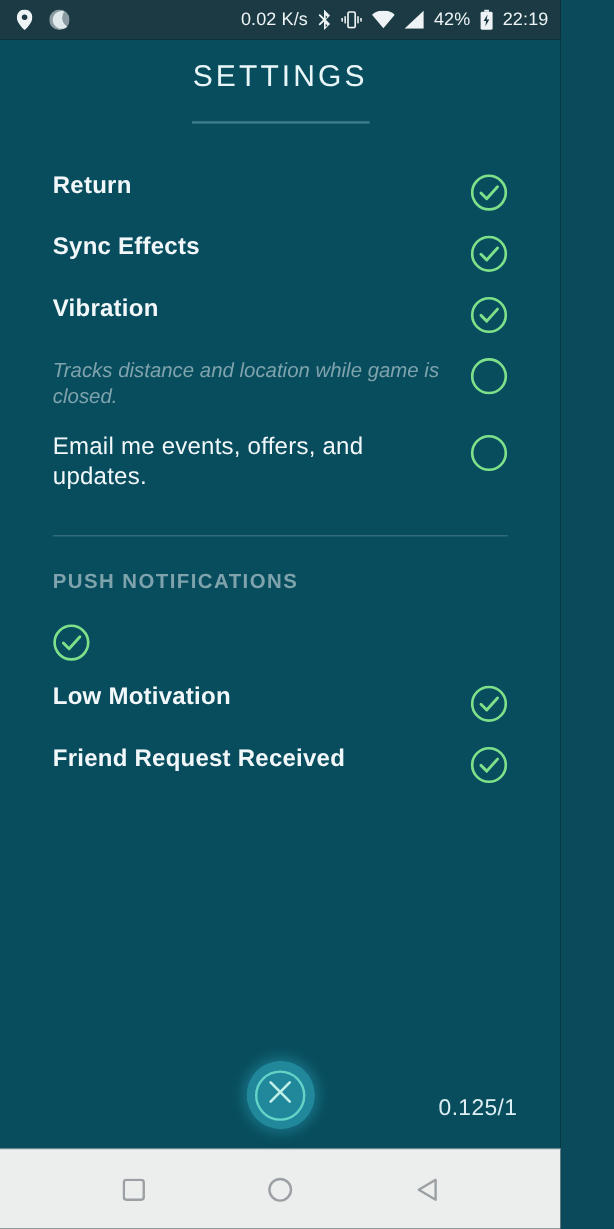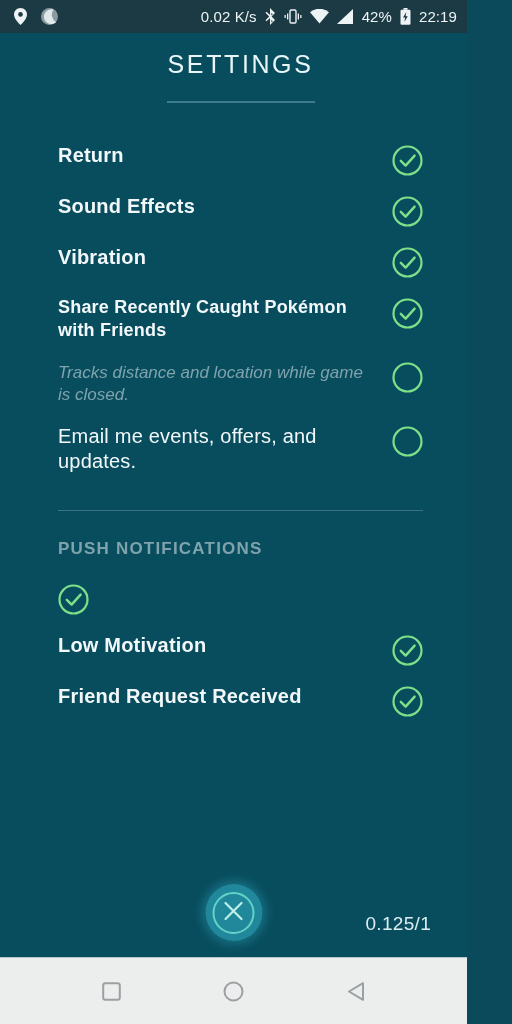--- a/index.html
+++ b/index.html
@@ -29,21 +29,20 @@
   .sb-right { margin-left:auto; display:flex; align-items:center; gap:8px; }
   .sb-text { font-size:15px; letter-spacing:.1px; color:#eef3f5; white-space:nowrap; }
   .sb-ico { display:flex; align-items:center; justify-content:center; }
 
   
   .content {
     flex:1 1 auto;
     position:relative;
     overflow:hidden;
     background:#084d5e;
-    padding-left:14px;
   }
   .title {
     text-align:center;
     color:#e9f6f8;
     font-size:25px;
     letter-spacing:2.6px;
     font-weight:400;
     padding-top:17px;
   }
   .title-rule {
@@ -208,43 +207,32 @@
           </div>
           <div class="toggle">
             <svg width="31" height="31" viewBox="0 0 31 31">
               <circle cx="15.5" cy="15.5" r="14" fill="none" stroke="#7fe08a" stroke-width="2.2"></circle>
               <path d="M8.8 15.8 13.6 20.6 22.6 10.6" fill="none" stroke="#7fe08a" stroke-width="2.4" stroke-linecap="round" stroke-linejoin="round"></path>
             </svg>
           </div>
         </div>
         <div class="row">
           <div class="row-txt">
-            <div class="row-label">Sound Effects</div>
+            <div class="row-label">Sync Effects</div>
           </div>
           <div class="toggle">
             <svg width="31" height="31" viewBox="0 0 31 31">
               <circle cx="15.5" cy="15.5" r="14" fill="none" stroke="#7fe08a" stroke-width="2.2"></circle>
               <path d="M8.8 15.8 13.6 20.6 22.6 10.6" fill="none" stroke="#7fe08a" stroke-width="2.4" stroke-linecap="round" stroke-linejoin="round"></path>
             </svg>
           </div>
         </div>
         <div class="row">
           <div class="row-txt">
             <div class="row-label">Vibration</div>
-          </div>
-          <div class="toggle">
-            <svg width="31" height="31" viewBox="0 0 31 31">
-              <circle cx="15.5" cy="15.5" r="14" fill="none" stroke="#7fe08a" stroke-width="2.2"></circle>
-              <path d="M8.8 15.8 13.6 20.6 22.6 10.6" fill="none" stroke="#7fe08a" stroke-width="2.4" stroke-linecap="round" stroke-linejoin="round"></path>
-            </svg>
-          </div>
-        </div>
-        <div class="row">
-          <div class="row-txt">
-            <div class="row-label small">Share Recently Caught Pokémon with Friends</div>
           </div>
           <div class="toggle">
             <svg width="31" height="31" viewBox="0 0 31 31">
               <circle cx="15.5" cy="15.5" r="14" fill="none" stroke="#7fe08a" stroke-width="2.2"></circle>
               <path d="M8.8 15.8 13.6 20.6 22.6 10.6" fill="none" stroke="#7fe08a" stroke-width="2.4" stroke-linecap="round" stroke-linejoin="round"></path>
             </svg>
           </div>
         </div>
         <div class="row">
           <div class="row-txt">

